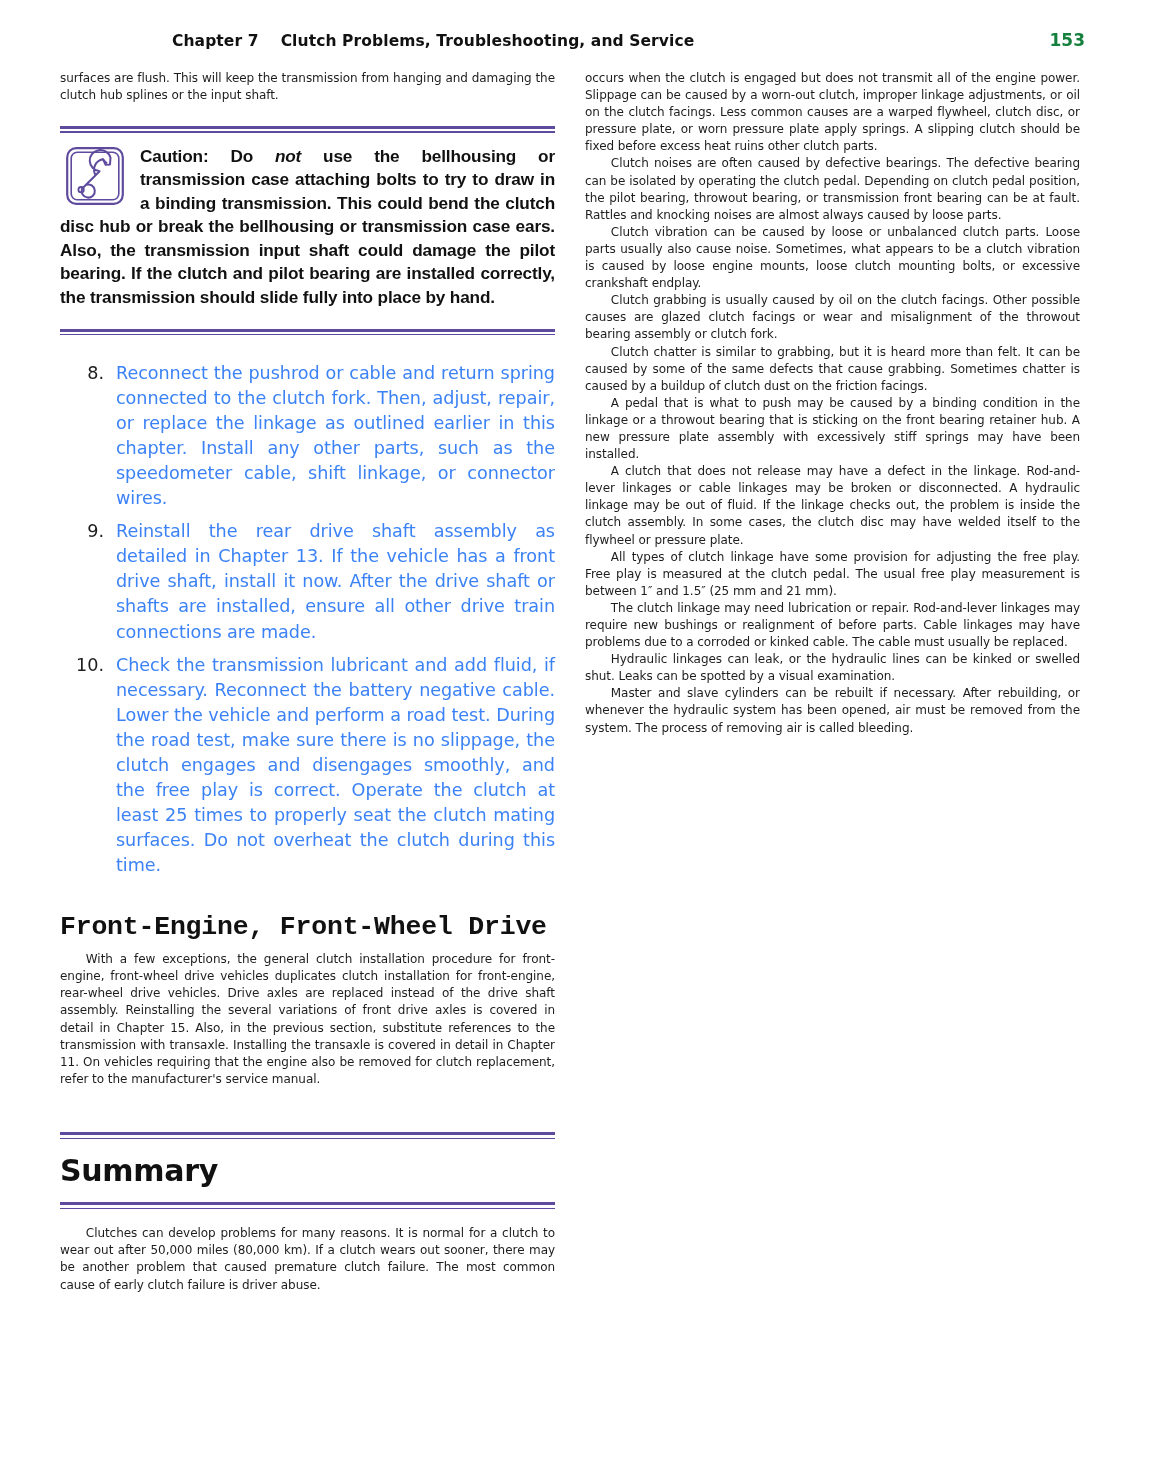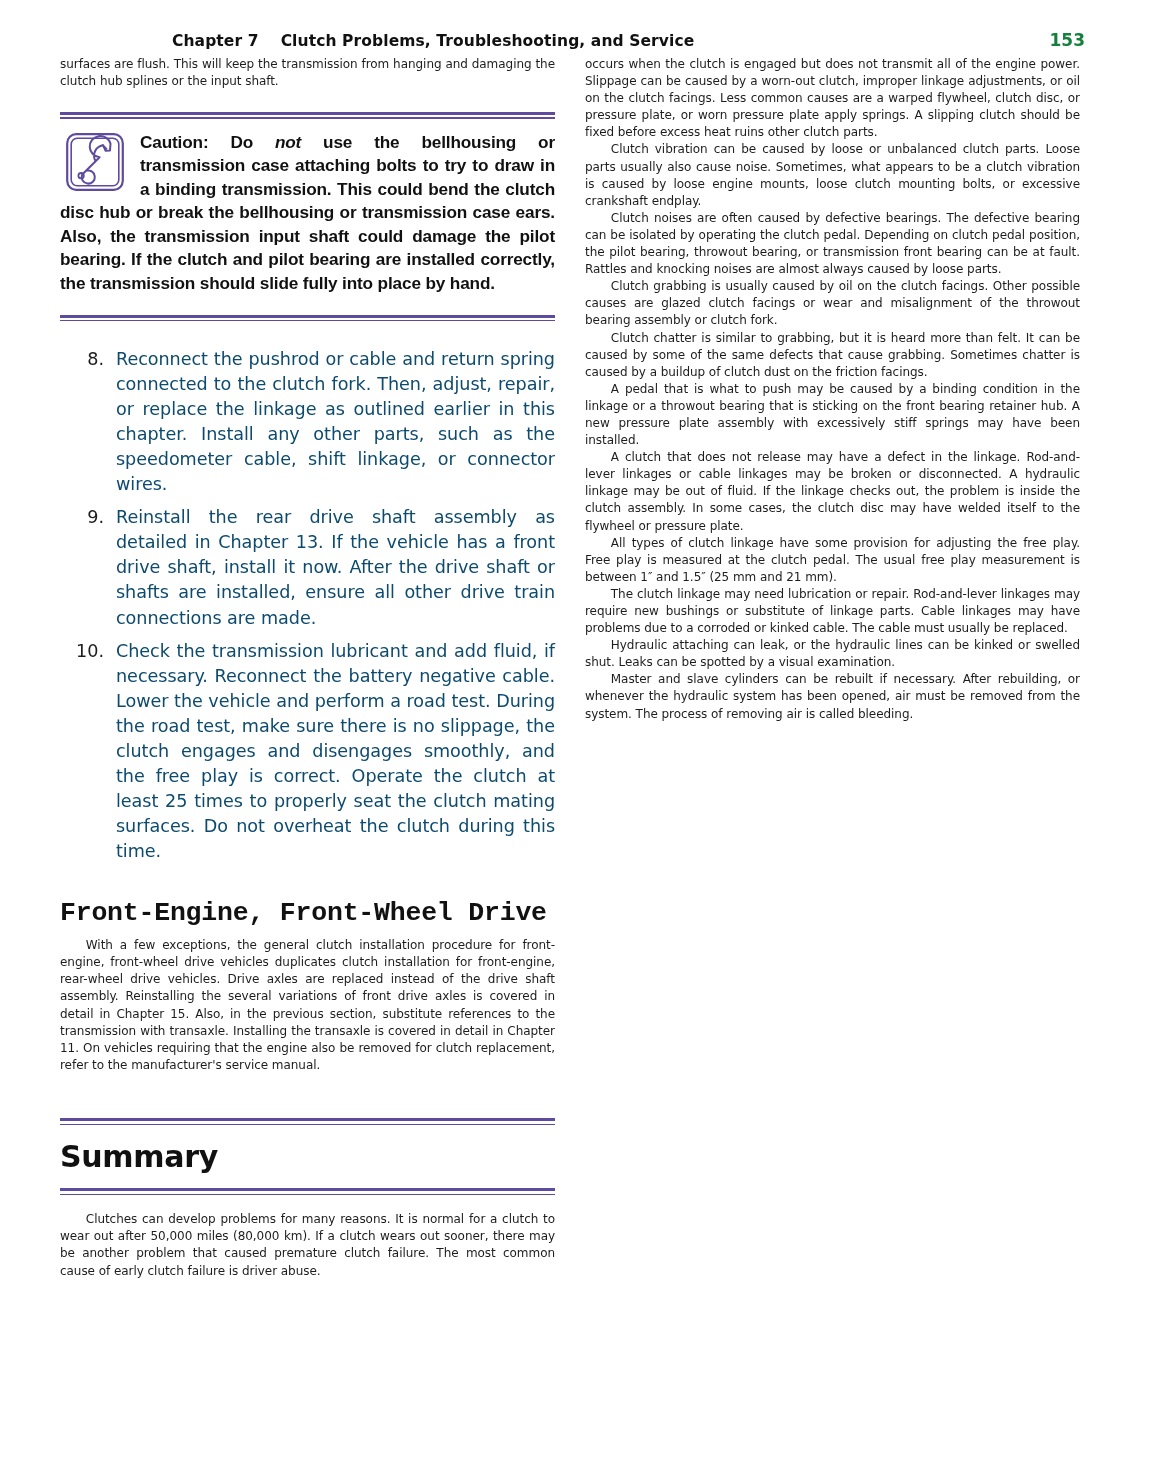--- a/index.html
+++ b/index.html
@@ -23,21 +23,21 @@
     box-sizing: border-box;
     padding: 30px 60px 20px 60px;
   }
 
   
   .runhead {
     display: flex;
     align-items: baseline;
     justify-content: space-between;
     padding: 0 11px 0 112px;
-    margin-bottom: 6px;
+    margin-bottom: 20px;
   }
   .runhead-left {
     font-size: 15.5px;
     font-weight: bold;
     letter-spacing: 0.1px;
     color: #111;
     white-space: nowrap;
   }
   .runhead-chapter { margin-right: 22px; }
   .runhead-page {
@@ -119,21 +119,21 @@
     padding-right: 12px;
     font-size: 17.6px;
     line-height: 1.425;
     color: #1d1d1d;
   }
   ol.steps li .txt {
     flex: 1 1 auto;
     font-size: 17.6px;
     line-height: 1.425;
     text-align: justify;
-    color: #0c4a6e;
+    color: #3b82f6;
     letter-spacing: -0.05px;
   }
 
   
   h2.section-heading {
     font-size: 26.5px;
     font-weight: bold;
     margin: 34px 0 9px 0;
     color: #111;
     letter-spacing: -0.2px;
@@ -228,27 +228,27 @@
           <div class="rule-thin"></div>
         </div>
       </div>
 
       <p class="indent">Clutches can develop problems for many reasons. It is normal for a clutch to wear out after 50,000 miles (80,000 km). If a clutch wears out sooner, there may be another problem that caused premature clutch failure. The most common cause of early clutch failure is driver abuse.</p>
 
     </div>
 
     <div class="col">
       <p>occurs when the clutch is engaged but does not transmit all of the engine power. Slippage can be caused by a worn-out clutch, improper linkage adjustments, or oil on the clutch facings. Less common causes are a warped flywheel, clutch disc, or pressure plate, or worn pressure plate apply springs. A slipping clutch should be fixed before excess heat ruins other clutch parts.</p>
+      <p class="indent">Clutch noises are often caused by defective bearings. The defective bearing can be isolated by operating the clutch pedal. Depending on clutch pedal position, the pilot bearing, throwout bearing, or transmission front bearing can be at fault. Rattles and knocking noises are almost always caused by loose parts.</p>
       <p class="indent">Clutch vibration can be caused by loose or unbalanced clutch parts. Loose parts usually also cause noise. Sometimes, what appears to be a clutch vibration is caused by loose engine mounts, loose clutch mounting bolts, or excessive crankshaft endplay.</p>
-      <p class="indent">Clutch noises are often caused by defective bearings. The defective bearing can be isolated by operating the clutch pedal. Depending on clutch pedal position, the pilot bearing, throwout bearing, or transmission front bearing can be at fault. Rattles and knocking noises are almost always caused by loose parts.</p>
       <p class="indent">Clutch grabbing is usually caused by oil on the clutch facings. Other possible causes are glazed clutch facings or wear and misalignment of the throwout bearing assembly or clutch fork.</p>
       <p class="indent">Clutch chatter is similar to grabbing, but it is heard more than felt. It can be caused by some of the same defects that cause grabbing. Sometimes chatter is caused by a buildup of clutch dust on the friction facings.</p>
       <p class="indent">A pedal that is what to push may be caused by a binding condition in the linkage or a throwout bearing that is sticking on the front bearing retainer hub. A new pressure plate assembly with excessively stiff springs may have been installed.</p>
       <p class="indent">A clutch that does not release may have a defect in the linkage. Rod-and-lever linkages or cable linkages may be broken or disconnected. A hydraulic linkage may be out of fluid. If the linkage checks out, the problem is inside the clutch assembly. In some cases, the clutch disc may have welded itself to the flywheel or pressure plate.</p>
       <p class="indent">All types of clutch linkage have some provision for adjusting the free play. Free play is measured at the clutch pedal. The usual free play measurement is between 1″ and 1.5″ (25 mm and 21 mm).</p>
-      <p class="indent">The clutch linkage may need lubrication or repair. Rod-and-lever linkages may require new bushings or substitute of linkage parts. Cable linkages may have problems due to a corroded or kinked cable. The cable must usually be replaced.</p>
-      <p class="indent">Hydraulic attaching can leak, or the hydraulic lines can be kinked or swelled shut. Leaks can be spotted by a visual examination.</p>
+      <p class="indent">The clutch linkage may need lubrication or repair. Rod-and-lever linkages may require new bushings or realignment of before parts. Cable linkages may have problems due to a corroded or kinked cable. The cable must usually be replaced.</p>
+      <p class="indent">Hydraulic linkages can leak, or the hydraulic lines can be kinked or swelled shut. Leaks can be spotted by a visual examination.</p>
       <p class="indent">Master and slave cylinders can be rebuilt if necessary. After rebuilding, or whenever the hydraulic system has been opened, air must be removed from the system. The process of removing air is called bleeding.</p>
 
     </div>
 
   </div>
 </div>
 
 </body></html>

